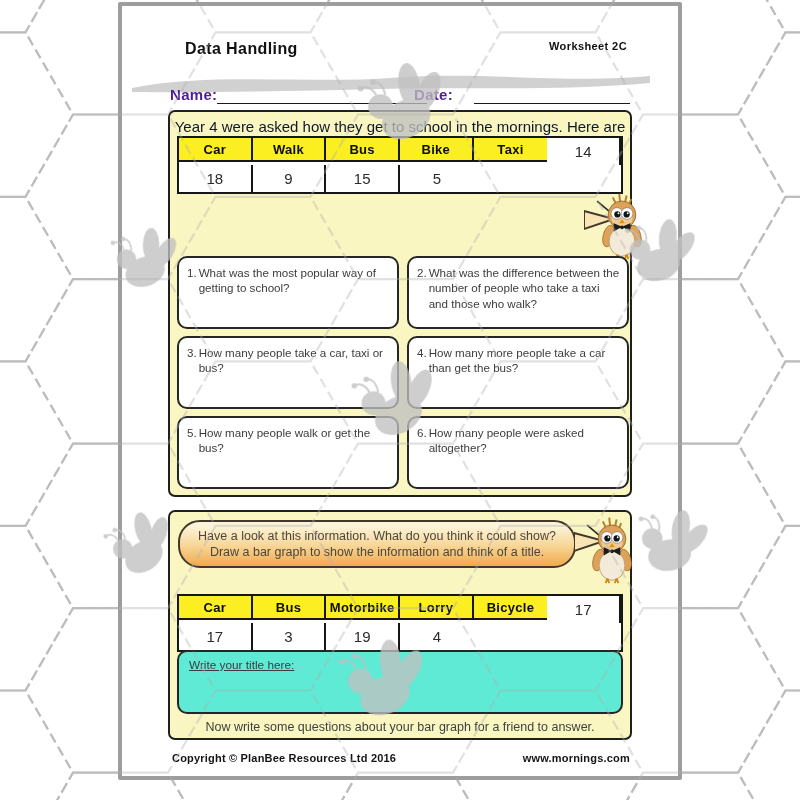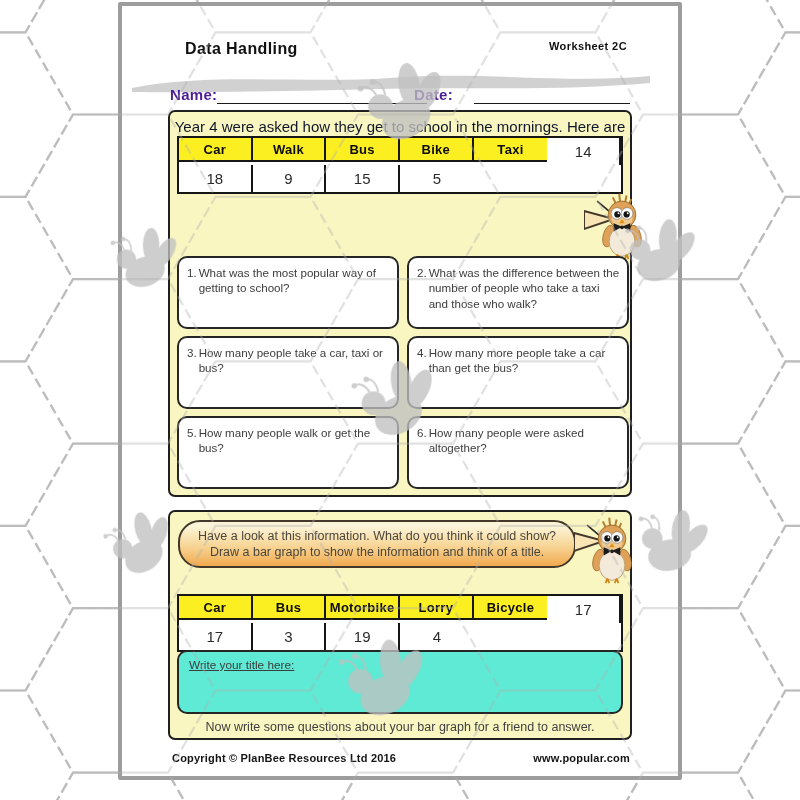--- a/index.html
+++ b/index.html
@@ -241,21 +241,21 @@
       <div class="td">4</div>
     </div>
 
     <div class="titlebox">
       <span>Write your title here:</span>
     </div>
     <div class="closing">Now write some questions about your bar graph for a friend to answer.</div>
   </div>
 
   <div class="ft-copy">Copyright © PlanBee Resources Ltd 2016</div>
-  <div class="ft-web">www.popular.com</div>
+  <div class="ft-web">www.mornings.com</div>
 </div>
 
 <svg id="bees" class="layer">
   <g opacity="0.78">
     <use href="#bee" xlink:href="#bee" transform="translate(352,62) scale(0.95)"></use>
     <use href="#bee" xlink:href="#bee" transform="translate(104,226) scale(0.75) rotate(8 50 45)"></use>
     <use href="#bee" xlink:href="#bee" transform="translate(616,216) scale(0.8) rotate(14 50 45)"></use>
     <use href="#bee" xlink:href="#bee" transform="translate(346,360) scale(0.92)"></use>
     <use href="#bee" xlink:href="#bee" transform="translate(100,512) scale(0.75) rotate(-6 50 45)"></use>
     <use href="#bee" xlink:href="#bee" transform="translate(628,506) scale(0.8) rotate(18 50 45)"></use>

